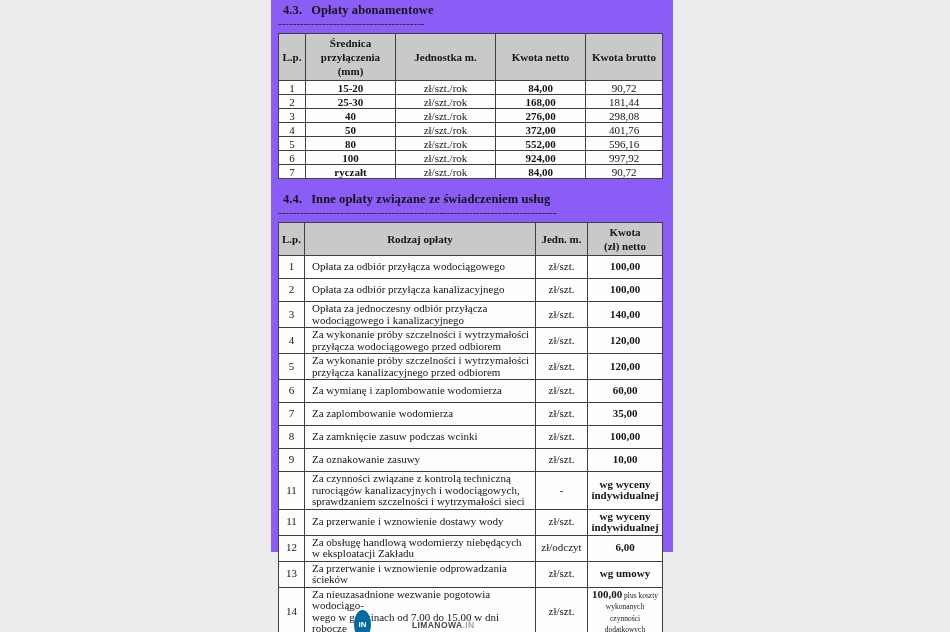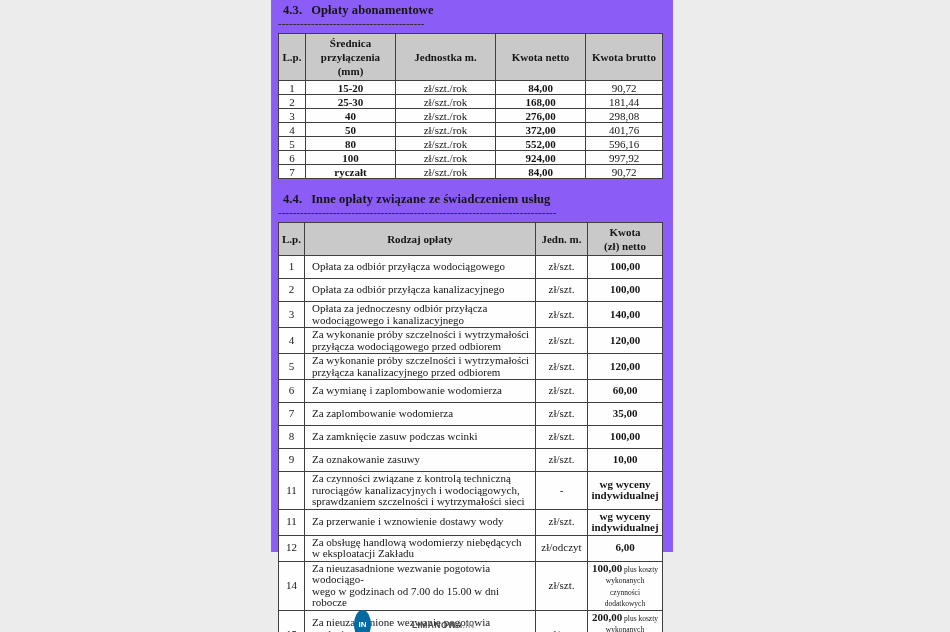--- a/index.html
+++ b/index.html
@@ -226,20 +226,26 @@
 indywidualnej</span><span class="note"></span></td>
         </tr>
         <tr>
           <td>12</td>
           <td class="desc">Za obsługę handlową wodomierzy niebędących
 w eksploatacji Zakładu</td>
           <td>zł/odczyt</td>
           <td class="amount"><span>6,00</span><span class="note"></span></td>
         </tr>
         <tr>
+          <td>13</td>
+          <td class="desc">Za przerwanie i wznowienie odprowadzania ścieków</td>
+          <td>zł/szt.</td>
+          <td class="amount"><span>wg umowy</span><span class="note"></span></td>
+        </tr>
+        <tr>
           <td>14</td>
           <td class="desc">Za nieuzasadnione wezwanie pogotowia wodociągo-
 wego w godzinach od 7.00 do 15.00 w dni robocze</td>
           <td>zł/szt.</td>
           <td class="amount"><span>100,00</span><span class="note"> plus koszty wykonanych czynności dodatkowych</span></td>
         </tr>
         <tr>
           <td>15</td>
           <td class="desc">Za nieuzasadnione wezwanie pogotowia wodociągo-
 wego w innym czasie, niż w pkt 14</td>

